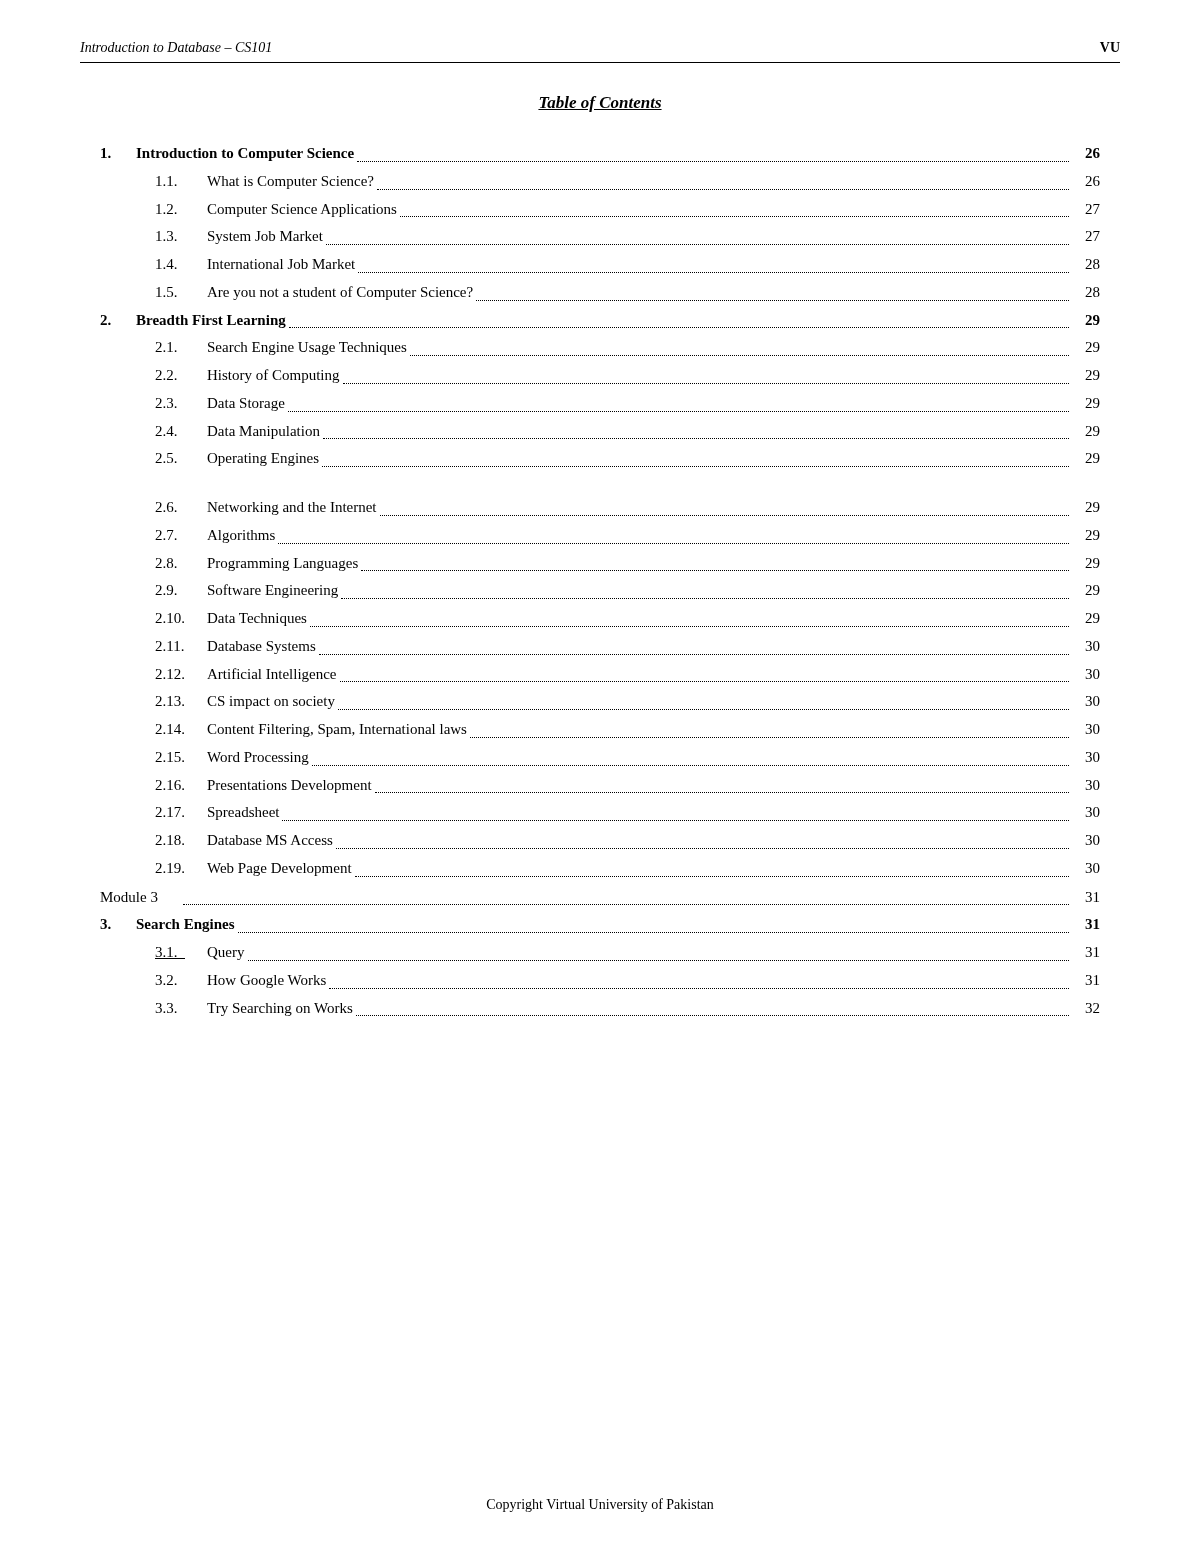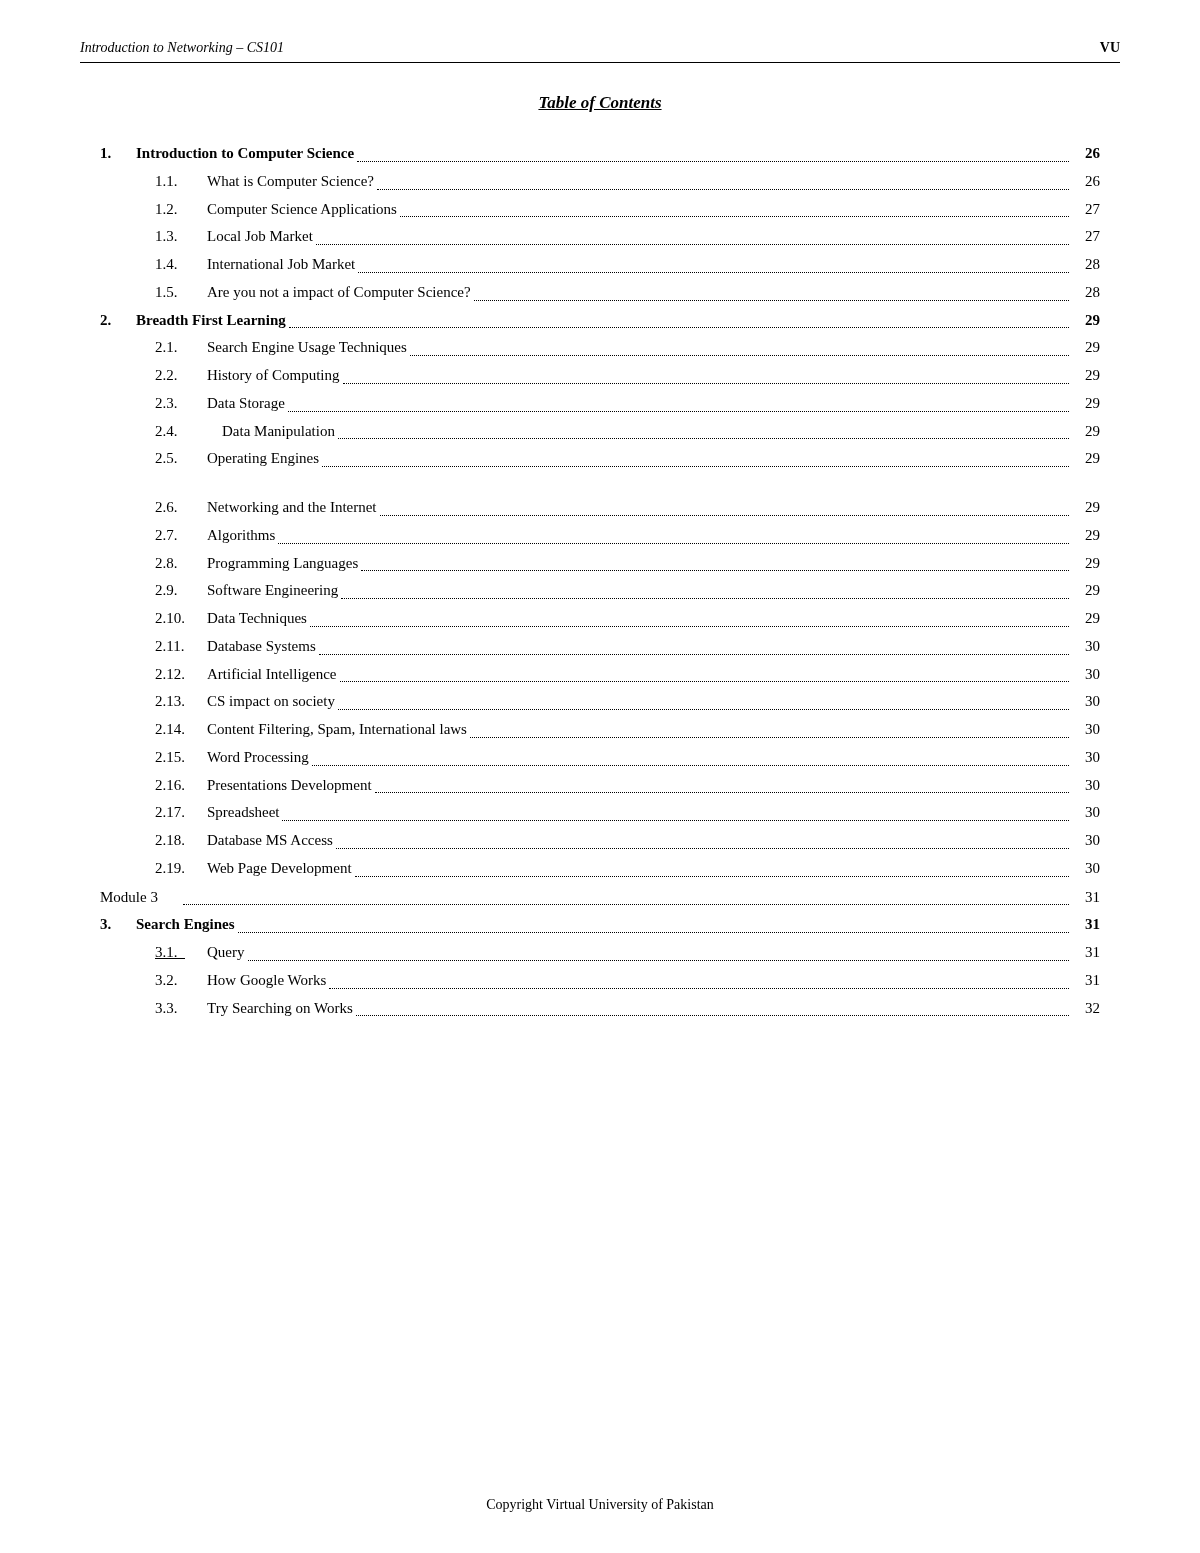--- a/index.html
+++ b/index.html
@@ -86,21 +86,21 @@
     .footer-page strong {
       font-weight: bold;
     }
   </style>
 </head>
 <body>
 
 <div class="page">
 
   <div class="header">
-    <span class="header-title">Introduction to Networking – CS101</span>
+    <span class="header-title">Introduction to Database – CS101</span>
     <span class="header-vu">VU</span>
   </div>
 
   <div class="content">
 
     <div class="toc-heading">Table of Contents</div>
 
     <div id="toc-entries">
         <div style="display: flex; align-items: baseline; margin-bottom: 3px; line-height: 1.65; font-family: &quot;Times New Roman&quot;, Times, serif; font-size: 15px; font-weight: bold; padding-left: 0px;">
           <span style="display: inline-block; white-space: nowrap; min-width: 36px;">1.&nbsp;&nbsp;</span>
@@ -115,33 +115,33 @@
           <span style="display: inline-block; white-space: nowrap; min-width: 28px; text-align: right;">26</span>
         </div>
         <div style="display: flex; align-items: baseline; margin-bottom: 3px; line-height: 1.65; font-family: &quot;Times New Roman&quot;, Times, serif; font-size: 15px; padding-left: 55px;">
           <span style="display: inline-block; white-space: nowrap; min-width: 52px;">1.2.&nbsp;&nbsp;</span>
           <span style="display: inline-block; white-space: nowrap;">Computer Science Applications</span>
           <span style="flex: 1 1 0%; border-bottom: 1px dotted rgb(0, 0, 0); margin: 0px 3px 4px; height: 0px; align-self: flex-end;"></span>
           <span style="display: inline-block; white-space: nowrap; min-width: 28px; text-align: right;">27</span>
         </div>
         <div style="display: flex; align-items: baseline; margin-bottom: 3px; line-height: 1.65; font-family: &quot;Times New Roman&quot;, Times, serif; font-size: 15px; padding-left: 55px;">
           <span style="display: inline-block; white-space: nowrap; min-width: 52px;">1.3.&nbsp;&nbsp;</span>
-          <span style="display: inline-block; white-space: nowrap;">Local Job Market</span>
+          <span style="display: inline-block; white-space: nowrap;">System Job Market</span>
           <span style="flex: 1 1 0%; border-bottom: 1px dotted rgb(0, 0, 0); margin: 0px 3px 4px; height: 0px; align-self: flex-end;"></span>
           <span style="display: inline-block; white-space: nowrap; min-width: 28px; text-align: right;">27</span>
         </div>
         <div style="display: flex; align-items: baseline; margin-bottom: 3px; line-height: 1.65; font-family: &quot;Times New Roman&quot;, Times, serif; font-size: 15px; padding-left: 55px;">
           <span style="display: inline-block; white-space: nowrap; min-width: 52px;">1.4.&nbsp;&nbsp;</span>
           <span style="display: inline-block; white-space: nowrap;">International Job Market</span>
           <span style="flex: 1 1 0%; border-bottom: 1px dotted rgb(0, 0, 0); margin: 0px 3px 4px; height: 0px; align-self: flex-end;"></span>
           <span style="display: inline-block; white-space: nowrap; min-width: 28px; text-align: right;">28</span>
         </div>
         <div style="display: flex; align-items: baseline; margin-bottom: 3px; line-height: 1.65; font-family: &quot;Times New Roman&quot;, Times, serif; font-size: 15px; padding-left: 55px;">
           <span style="display: inline-block; white-space: nowrap; min-width: 52px;">1.5.&nbsp;&nbsp;</span>
-          <span style="display: inline-block; white-space: nowrap;">Are you not a impact of Computer Science?</span>
+          <span style="display: inline-block; white-space: nowrap;">Are you not a student of Computer Science?</span>
           <span style="flex: 1 1 0%; border-bottom: 1px dotted rgb(0, 0, 0); margin: 0px 3px 4px; height: 0px; align-self: flex-end;"></span>
           <span style="display: inline-block; white-space: nowrap; min-width: 28px; text-align: right;">28</span>
         </div>
         <div style="display: flex; align-items: baseline; margin-bottom: 3px; line-height: 1.65; font-family: &quot;Times New Roman&quot;, Times, serif; font-size: 15px; font-weight: bold; padding-left: 0px;">
           <span style="display: inline-block; white-space: nowrap; min-width: 36px;">2.&nbsp;&nbsp;</span>
           <span style="display: inline-block; white-space: nowrap;">Breadth First Learning</span>
           <span style="flex: 1 1 0%; border-bottom: 1px dotted rgb(0, 0, 0); margin: 0px 3px 4px; height: 0px; align-self: flex-end;"></span>
           <span style="display: inline-block; white-space: nowrap; min-width: 28px; text-align: right;">29</span>
         </div>
         <div style="display: flex; align-items: baseline; margin-bottom: 3px; line-height: 1.65; font-family: &quot;Times New Roman&quot;, Times, serif; font-size: 15px; padding-left: 55px;">
@@ -157,21 +157,21 @@
           <span style="display: inline-block; white-space: nowrap; min-width: 28px; text-align: right;">29</span>
         </div>
         <div style="display: flex; align-items: baseline; margin-bottom: 3px; line-height: 1.65; font-family: &quot;Times New Roman&quot;, Times, serif; font-size: 15px; padding-left: 55px;">
           <span style="display: inline-block; white-space: nowrap; min-width: 52px;">2.3.&nbsp;&nbsp;</span>
           <span style="display: inline-block; white-space: nowrap;">Data Storage</span>
           <span style="flex: 1 1 0%; border-bottom: 1px dotted rgb(0, 0, 0); margin: 0px 3px 4px; height: 0px; align-self: flex-end;"></span>
           <span style="display: inline-block; white-space: nowrap; min-width: 28px; text-align: right;">29</span>
         </div>
         <div style="display: flex; align-items: baseline; margin-bottom: 3px; line-height: 1.65; font-family: &quot;Times New Roman&quot;, Times, serif; font-size: 15px; padding-left: 55px;">
           <span style="display: inline-block; white-space: nowrap; min-width: 52px;">2.4.&nbsp;&nbsp;</span>
-          <span style="display: inline-block; white-space: nowrap; margin-left: 15px;">Data Manipulation</span>
+          <span style="display: inline-block; white-space: nowrap;">Data Manipulation</span>
           <span style="flex: 1 1 0%; border-bottom: 1px dotted rgb(0, 0, 0); margin: 0px 3px 4px; height: 0px; align-self: flex-end;"></span>
           <span style="display: inline-block; white-space: nowrap; min-width: 28px; text-align: right;">29</span>
         </div>
         <div style="display: flex; align-items: baseline; margin-bottom: 3px; line-height: 1.65; font-family: &quot;Times New Roman&quot;, Times, serif; font-size: 15px; padding-left: 55px;">
           <span style="display: inline-block; white-space: nowrap; min-width: 52px;">2.5.&nbsp;&nbsp;</span>
           <span style="display: inline-block; white-space: nowrap;">Operating Engines</span>
           <span style="flex: 1 1 0%; border-bottom: 1px dotted rgb(0, 0, 0); margin: 0px 3px 4px; height: 0px; align-self: flex-end;"></span>
           <span style="display: inline-block; white-space: nowrap; min-width: 28px; text-align: right;">29</span>
         </div>
         <div style="display: flex; align-items: baseline; margin-bottom: 3px; line-height: 1.65; font-family: &quot;Times New Roman&quot;, Times, serif; font-size: 15px; padding-left: 55px;">

